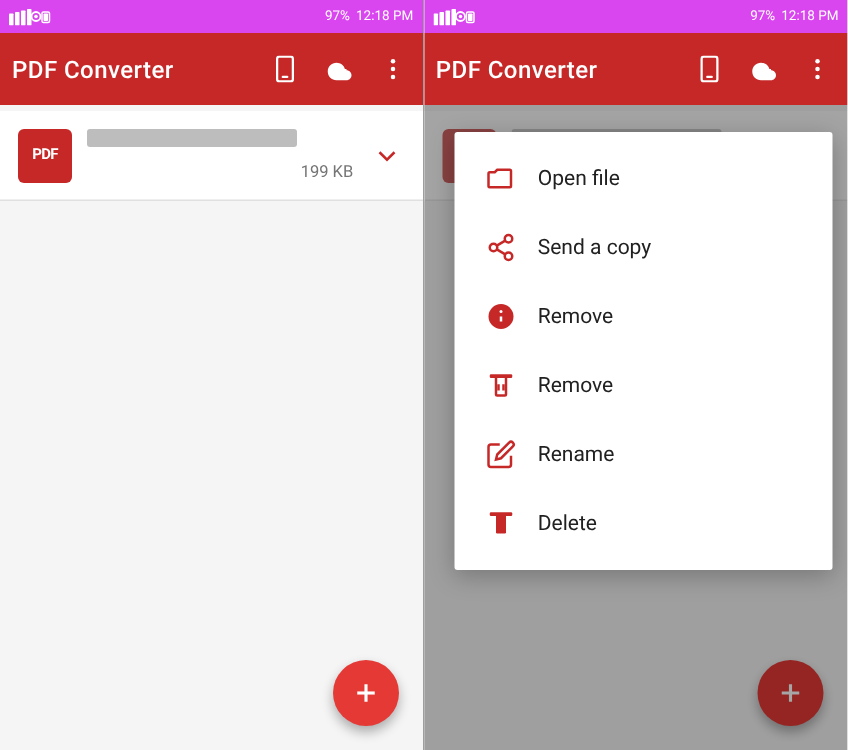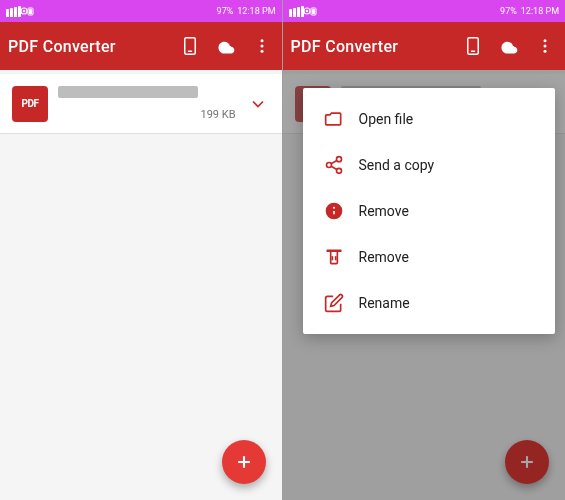--- a/index.html
+++ b/index.html
@@ -414,20 +414,29 @@
     <div class="menu-item">
       <div class="menu-item-icon">
         <svg width="20" height="20" viewBox="0 0 24 24" fill="none" stroke="#c62828" stroke-width="2">
           <path d="M11 4H4a2 2 0 00-2 2v14a2 2 0 002 2h14a2 2 0 002-2v-7"></path>
           <path d="M18.5 2.5a2.121 2.121 0 013 3L12 15l-4 1 1-4 9.5-9.5z"></path>
         </svg>
       </div>
       <span class="menu-item-label">Rename</span>
     </div>
 
+    <div class="menu-item">
+      <div class="menu-item-icon">
+        <svg width="20" height="20" viewBox="0 0 24 24" fill="#c62828">
+          <rect x="3" y="3" width="18" height="3" rx="1"></rect>
+          <path d="M8 6v13a1 1 0 001 1h6a1 1 0 001-1V6z"></path>
+        </svg>
+      </div>
+      <span class="menu-item-label">Delete</span>
+    </div>
 
   </div>
 
   <div class="fab">
     <svg width="20" height="20" viewBox="0 0 24 24" fill="white">
       <line x1="12" y1="5" x2="12" y2="19" stroke="white" stroke-width="2.5"></line>
       <line x1="5" y1="12" x2="19" y2="12" stroke="white" stroke-width="2.5"></line>
     </svg>
   </div>
 </div>

